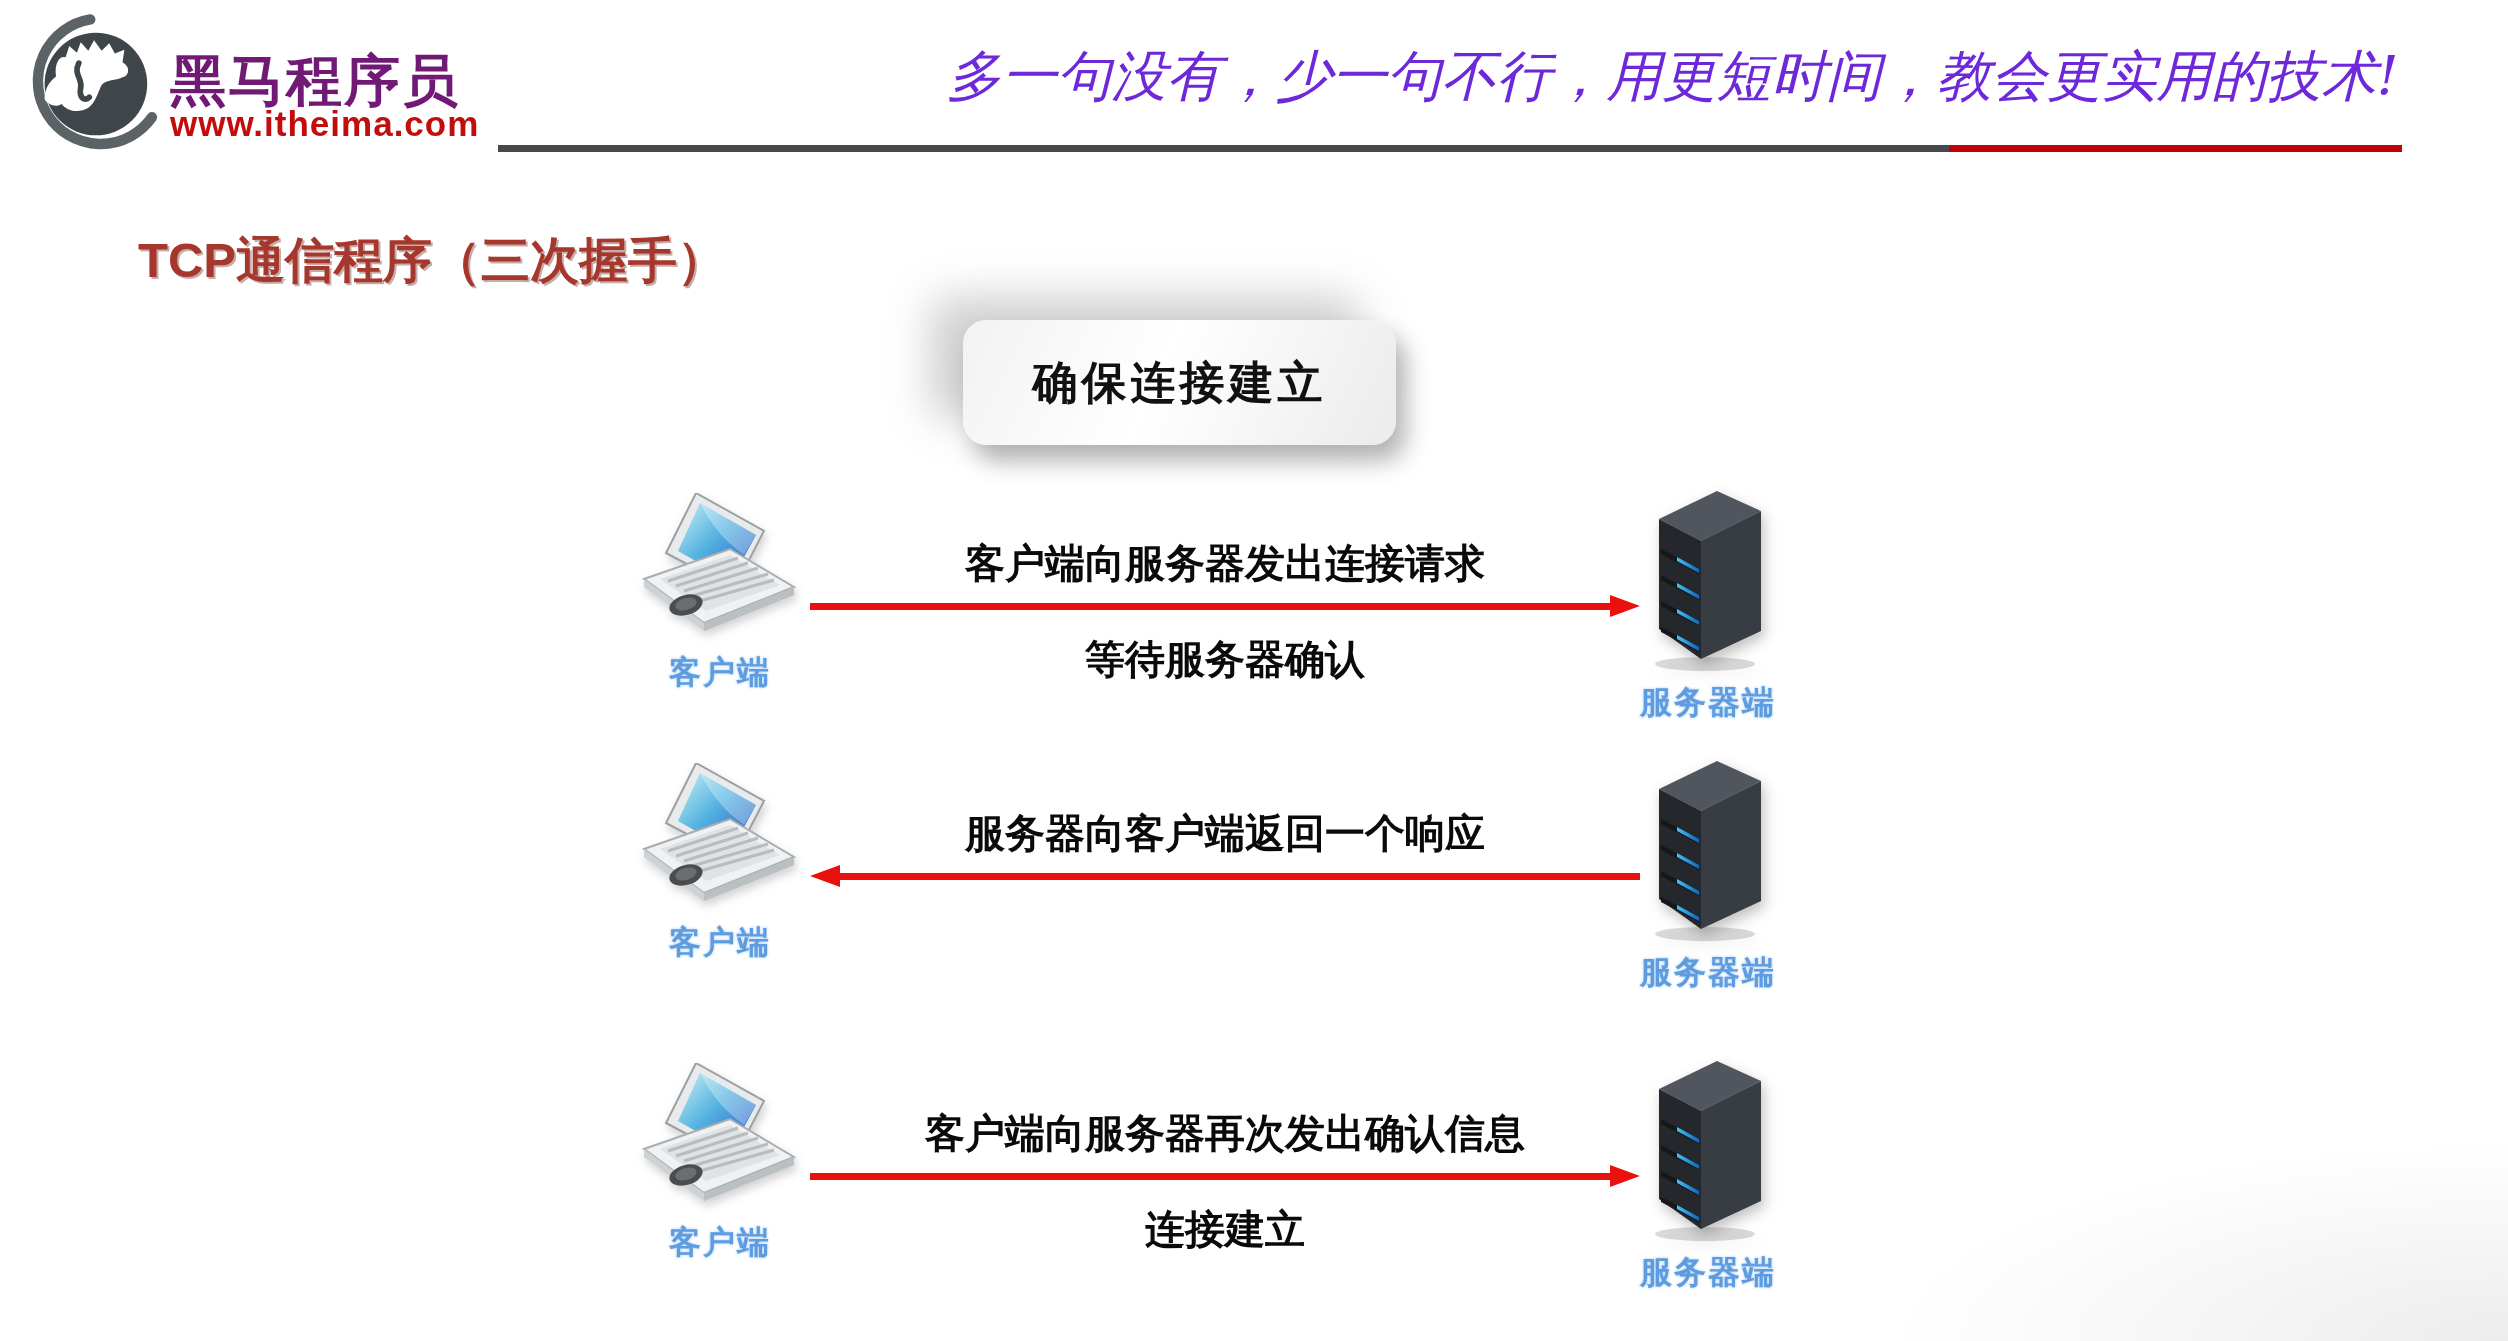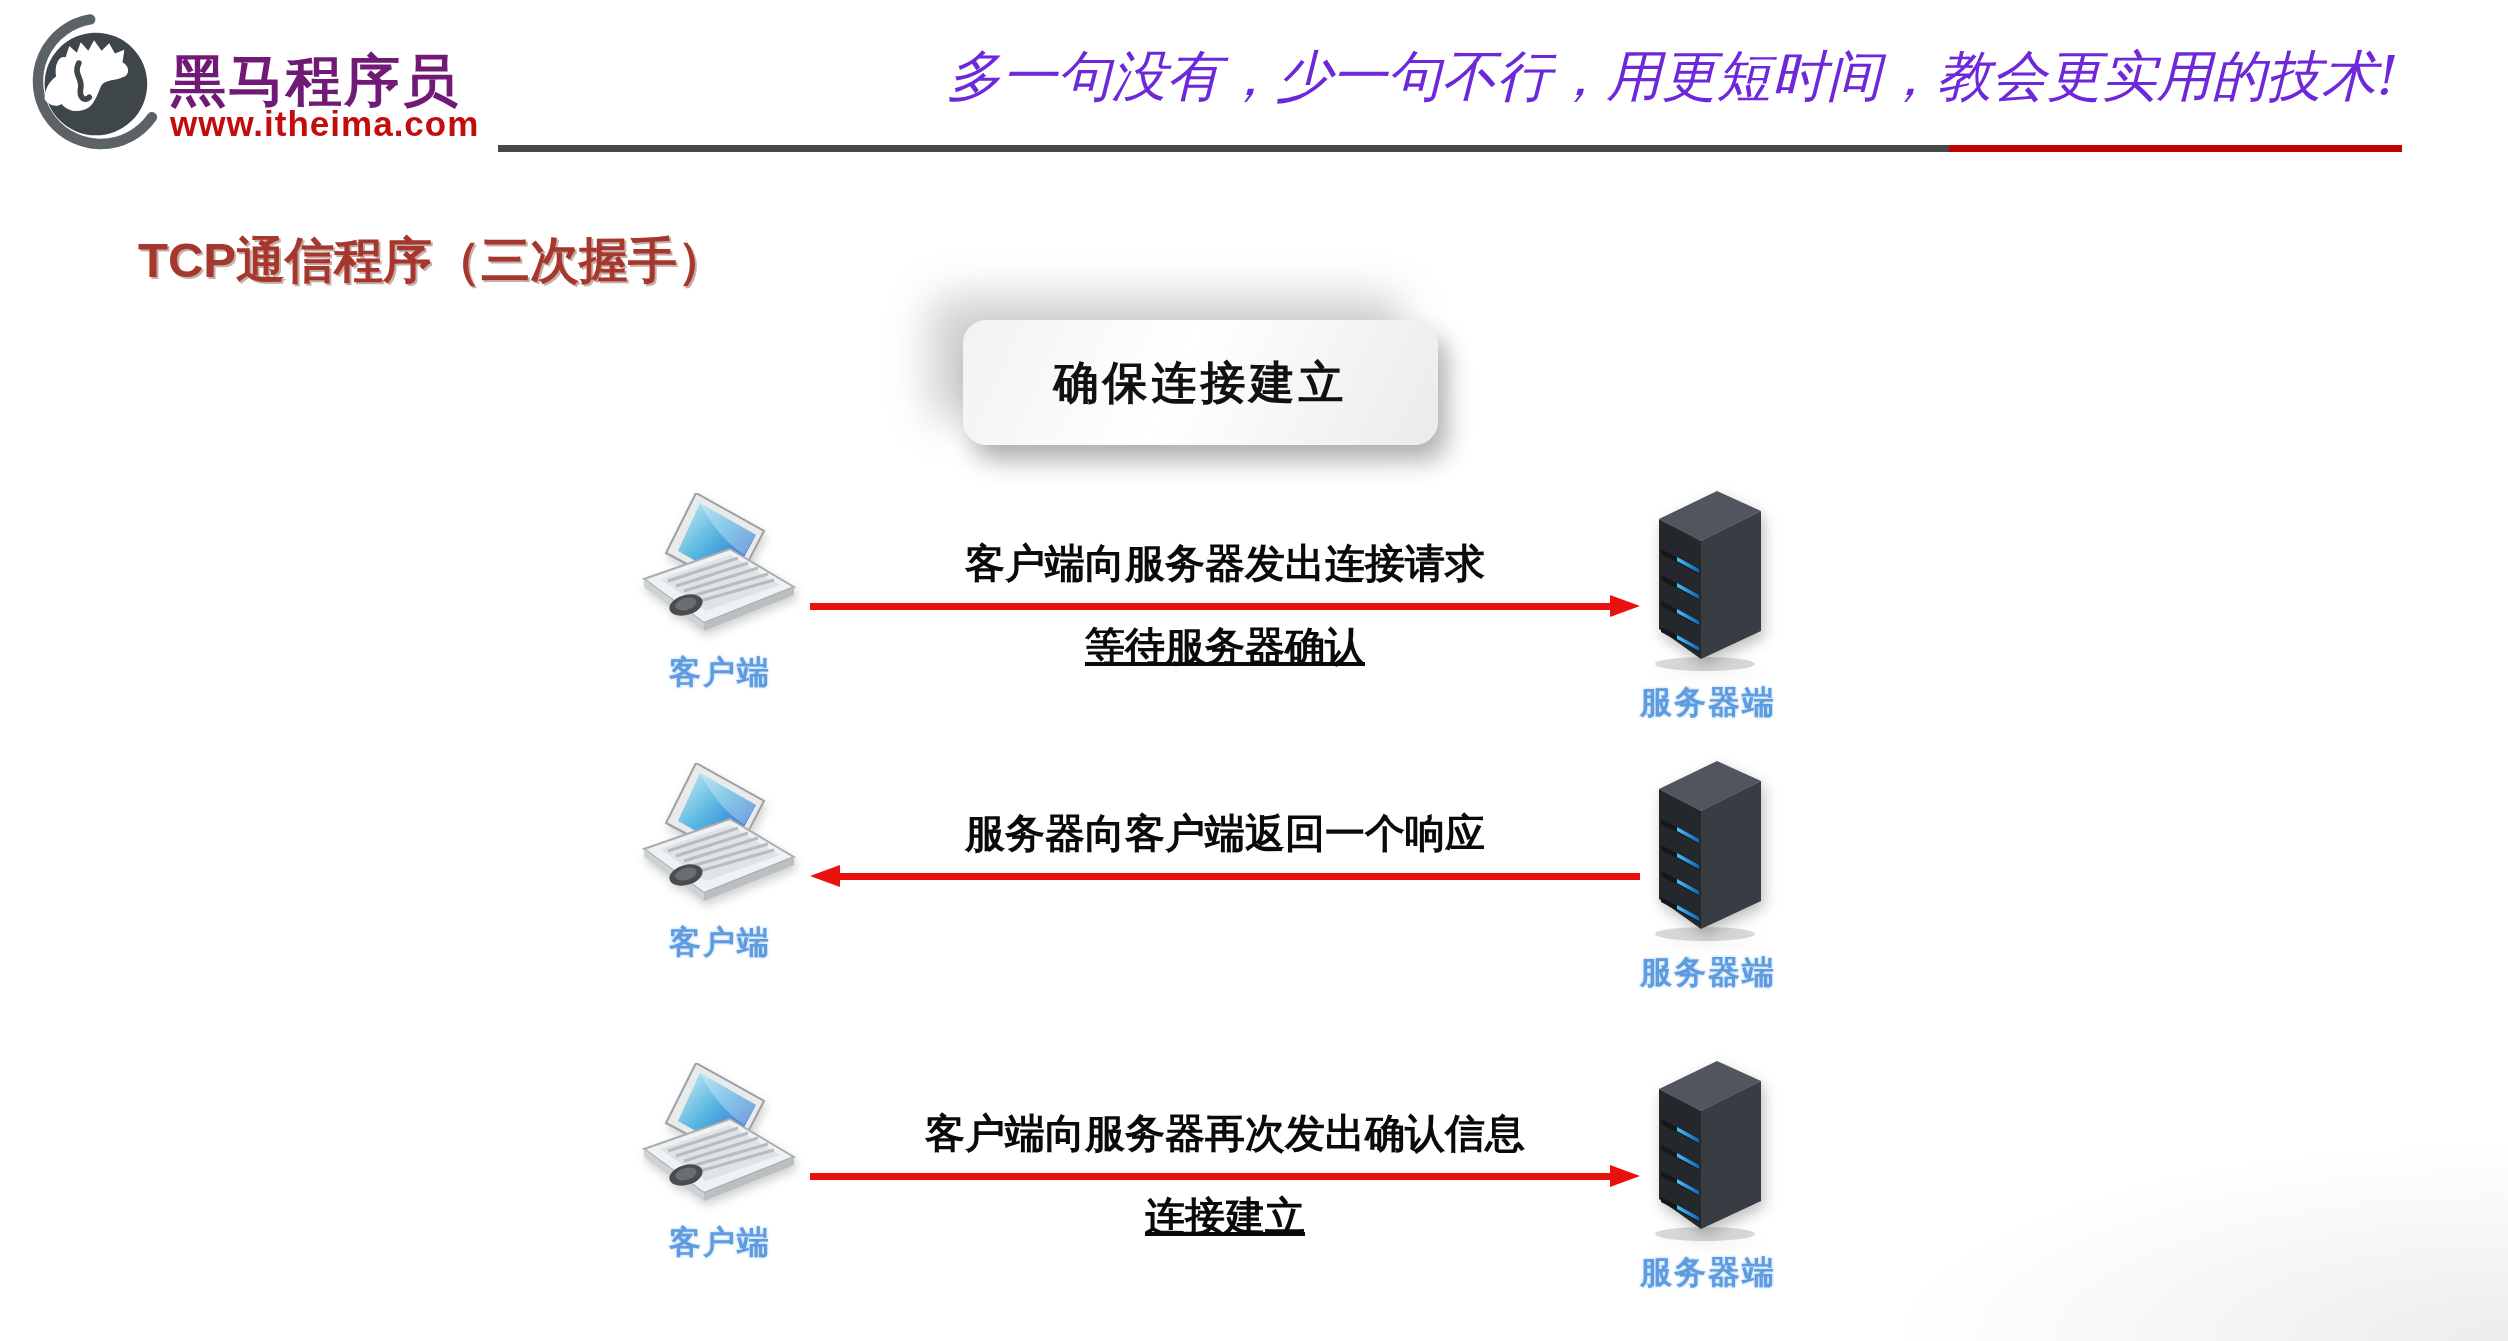--- a/index.html
+++ b/index.html
@@ -17,21 +17,21 @@
           font-size:55px;color:#6d28d9;font-family:"DejaVu Serif", serif;
           font-style:italic;white-space:nowrap;}
   .header-line{position:absolute;left:498px;top:145px;width:1904px;height:7px;
           background:linear-gradient(to right,#45494c 0,#45494c 76.2%,#c00202 76.2%,#c00202 100%);}
 
   
   .page-title{position:absolute;left:138px;top:228px;font-size:49px;font-weight:bold;
           color:#a6372c;text-shadow:2px 2px 0 rgba(90,20,12,0.35);white-space:nowrap;}
 
   
-  .banner-box{position:absolute;left:963px;top:320px;width:475px;height:125px;
+  .banner-box{position:absolute;left:963px;top:320px;width:433px;height:125px;
           border-radius:24px;
           background:linear-gradient(115deg,#f2f2f2,#ffffff 45%,#ebebeb);
           box-shadow:-34px -24px 42px rgba(120,120,120,0.35),
                       10px 16px 24px rgba(0,0,0,0.30);
           display:flex;align-items:center;justify-content:center;}
   .banner-box span{font-size:45px;font-weight:bold;color:#111;letter-spacing:4px;}
 
   
   .row{position:absolute;left:630px;width:1270px;height:300px;}
   .row1{top:483px;} .row2{top:753px;} .row3{top:1053px;}
@@ -47,21 +47,21 @@
        display:flex;flex-direction:column;align-items:center;}
   .msg-line{font-size:40px;font-weight:600;color:#0a0a0a;line-height:48px;white-space:nowrap;}
   .arrow{position:relative;width:100%;height:23px;margin-top:8px;}
   .arrow-shaft{position:absolute;top:8px;height:7px;background:#ea100e;}
   .arrow-head{position:absolute;top:0;width:0;height:0;
        border-top:11px solid transparent;border-bottom:11px solid transparent;}
   .dir-right .arrow-shaft{left:0;right:26px;}
   .dir-right .arrow-head{right:0;border-left:30px solid #ea100e;}
   .dir-left  .arrow-shaft{left:26px;right:0;}
   .dir-left  .arrow-head{left:0;border-right:30px solid #ea100e;}
-  .msg-line2{margin-top:4px;text-decoration:underline;}
+  .msg-line2{margin-top:17px;}
 
   .corner-shade{position:absolute;right:0;bottom:0;width:620px;height:200px;
        background:radial-gradient(ellipse at 100% 100%,rgba(170,170,170,0.22),rgba(170,170,170,0) 70%);}
 </style>
 </head>
 <body>
 
 <div class="stage">
 
   <svg class="logo-icon" viewBox="0 0 160 160">

